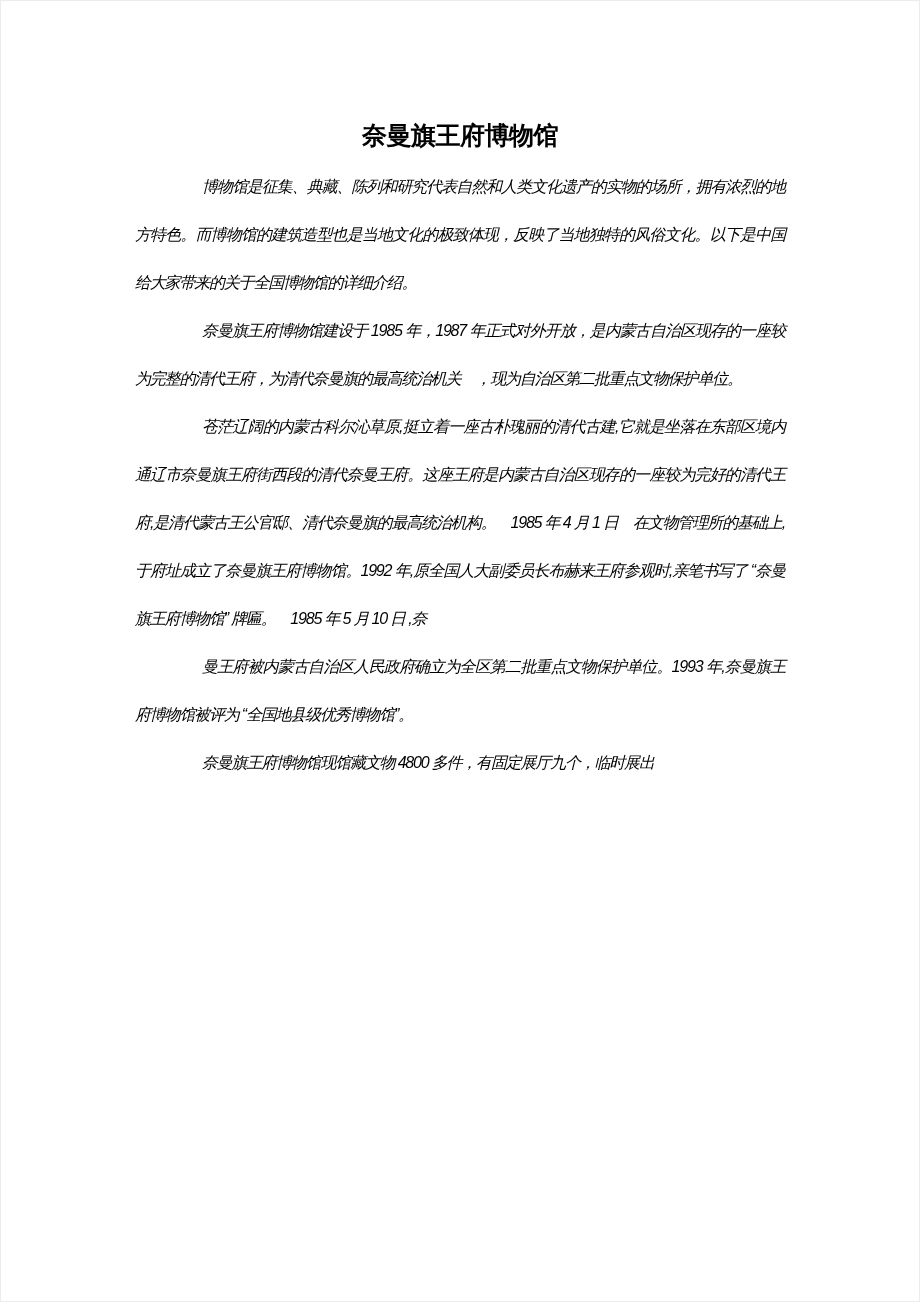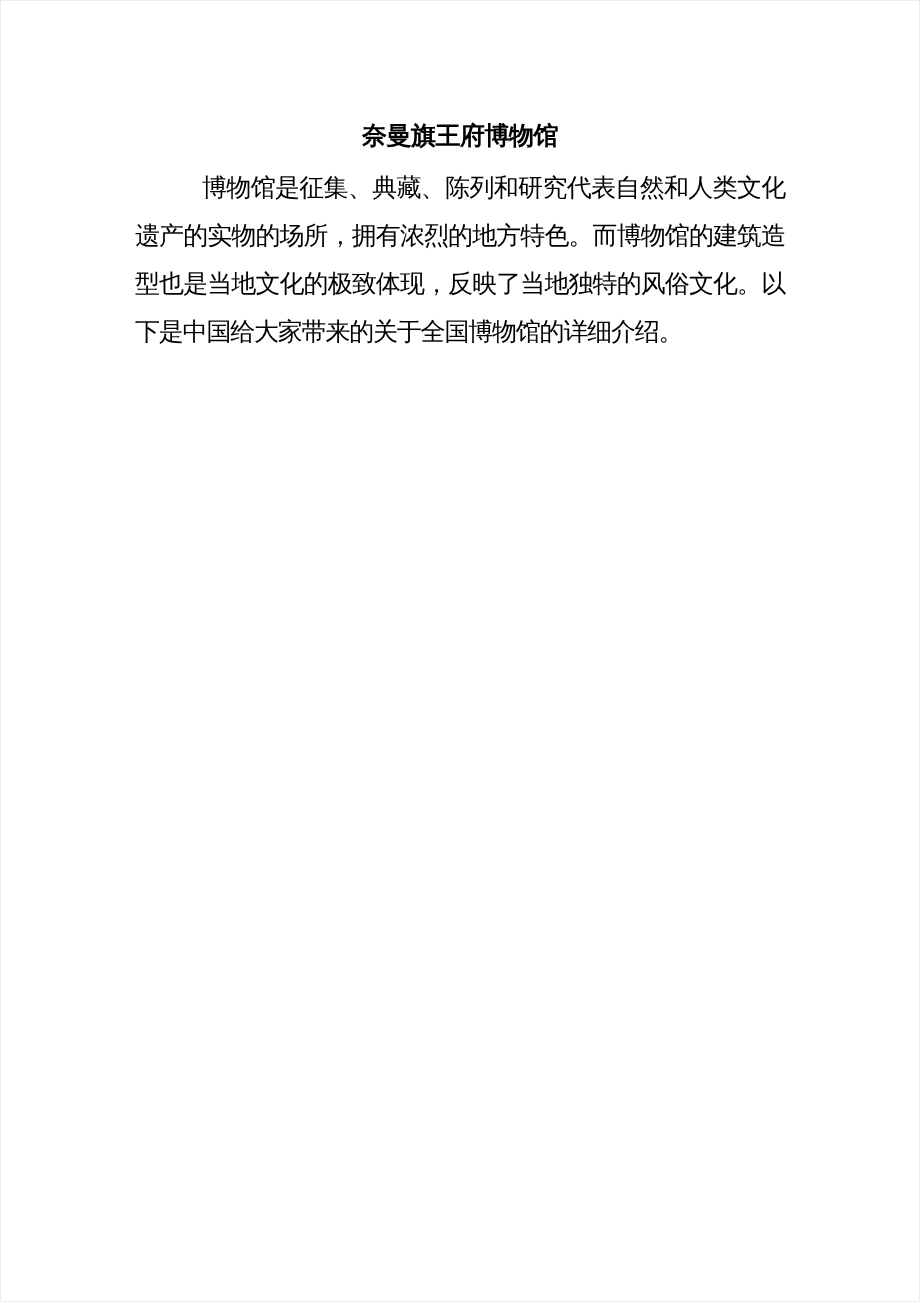--- a/index.html
+++ b/index.html
@@ -29,33 +29,38 @@
     margin: 0 0 10px 0;
     font-size: 25px;
     line-height: 36px;
     font-weight: 700;
     text-align: center;
     letter-spacing: -0.5px;
     white-space: nowrap;
   }
   .para {
     margin: 0;
-    font-size: 25px;
+    font-size: 16px;
     line-height: 48px;
     letter-spacing: -1.2px;
     text-align: justify;
     text-justify: inter-ideograph;
     text-indent: 67px;
     word-break: break-all;
     color: inherit;
+    font-style: italic;
   }
 </style>
 </head>
 <body>
 
 <div class="page">
   <div class="content">
     <h1 class="doc-title">奈曼旗王府博物馆</h1>
     <div id="paragraph-list">
         <p class="para">博物馆是征集、典藏、陈列和研究代表自然和人类文化遗产的实物的场所，拥有浓烈的地方特色。而博物馆的建筑造型也是当地文化的极致体现，反映了当地独特的风俗文化。以下是中国给大家带来的关于全国博物馆的详细介绍。</p>
+        <p class="para">奈曼旗王府博物馆建设于 1985 年，1987 年正式对外开放，是内蒙古自治区现存的一座较为完整的清代王府，为清代奈曼旗的最高统治机关　，现为自治区第二批重点文物保护单位。</p>
+        <p class="para">苍茫辽阔的内蒙古科尔沁草原,挺立着一座古朴瑰丽的清代古建,它就是坐落在东部区境内通辽市奈曼旗王府街西段的清代奈曼王府。这座王府是内蒙古自治区现存的一座较为完好的清代王府,是清代蒙古王公官邸、清代奈曼旗的最高统治机构。　1985 年 4 月 1 日　在文物管理所的基础上,于府址成立了奈曼旗王府博物馆。1992 年,原全国人大副委员长布赫来王府参观时,亲笔书写了 “奈曼旗王府博物馆” 牌匾。　1985 年 5 月 10 日 ,奈</p>
+        <p class="para">曼王府被内蒙古自治区人民政府确立为全区第二批重点文物保护单位。1993 年,奈曼旗王府博物馆被评为 “全国地县级优秀博物馆”。</p>
+        <p class="para">奈曼旗王府博物馆现馆藏文物 4800 多件，有固定展厅九个，临时展出</p>
       </div>
   </div>
 </div>
 
 </body></html>

